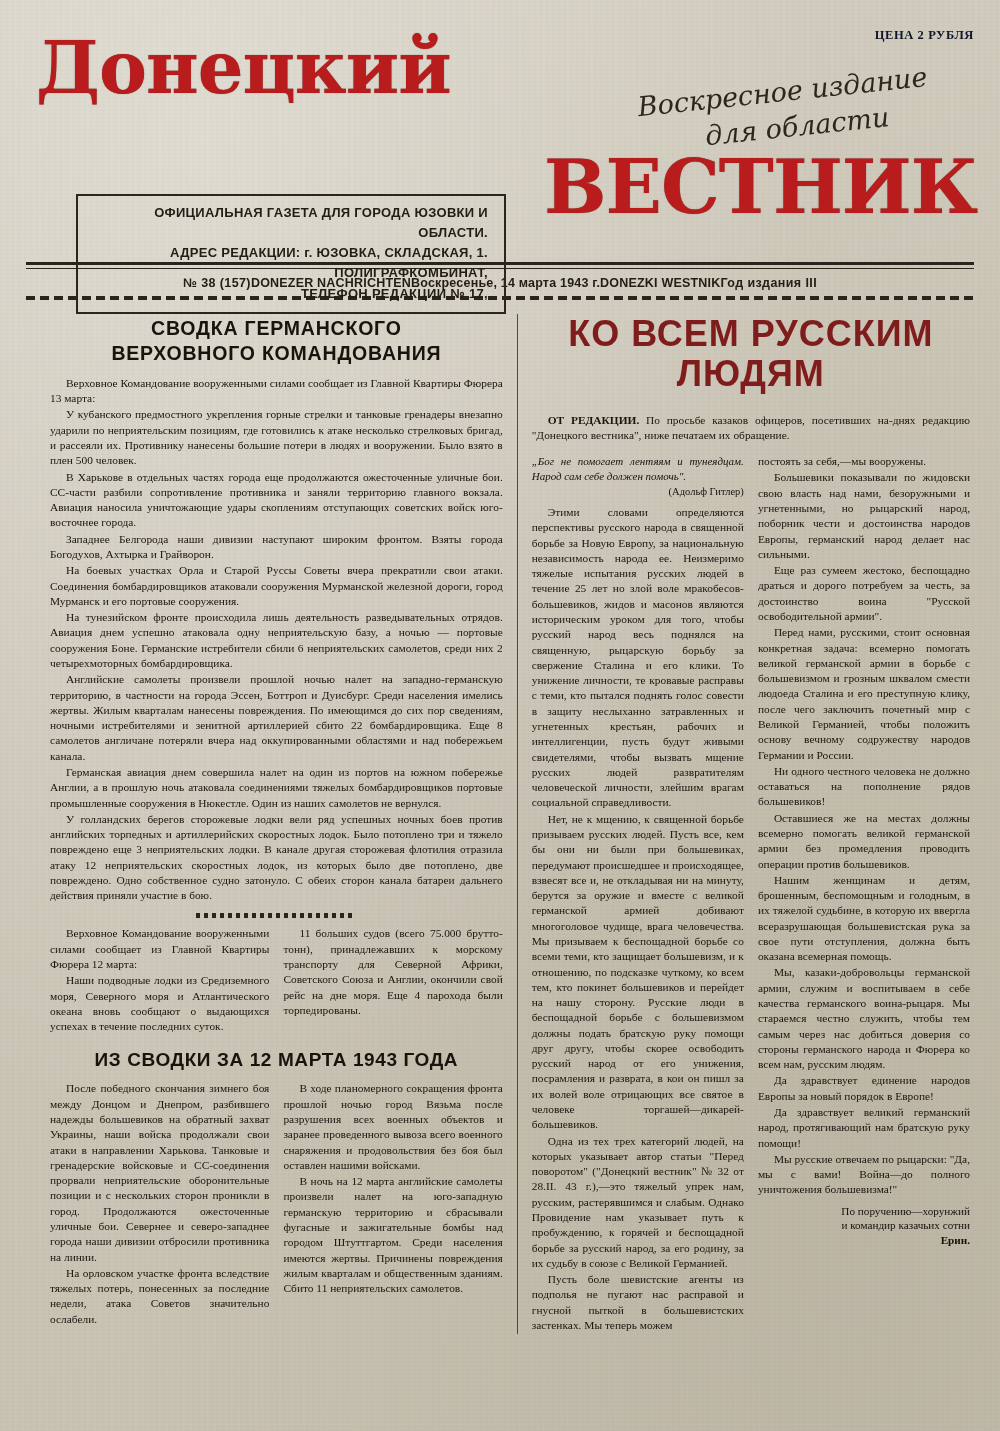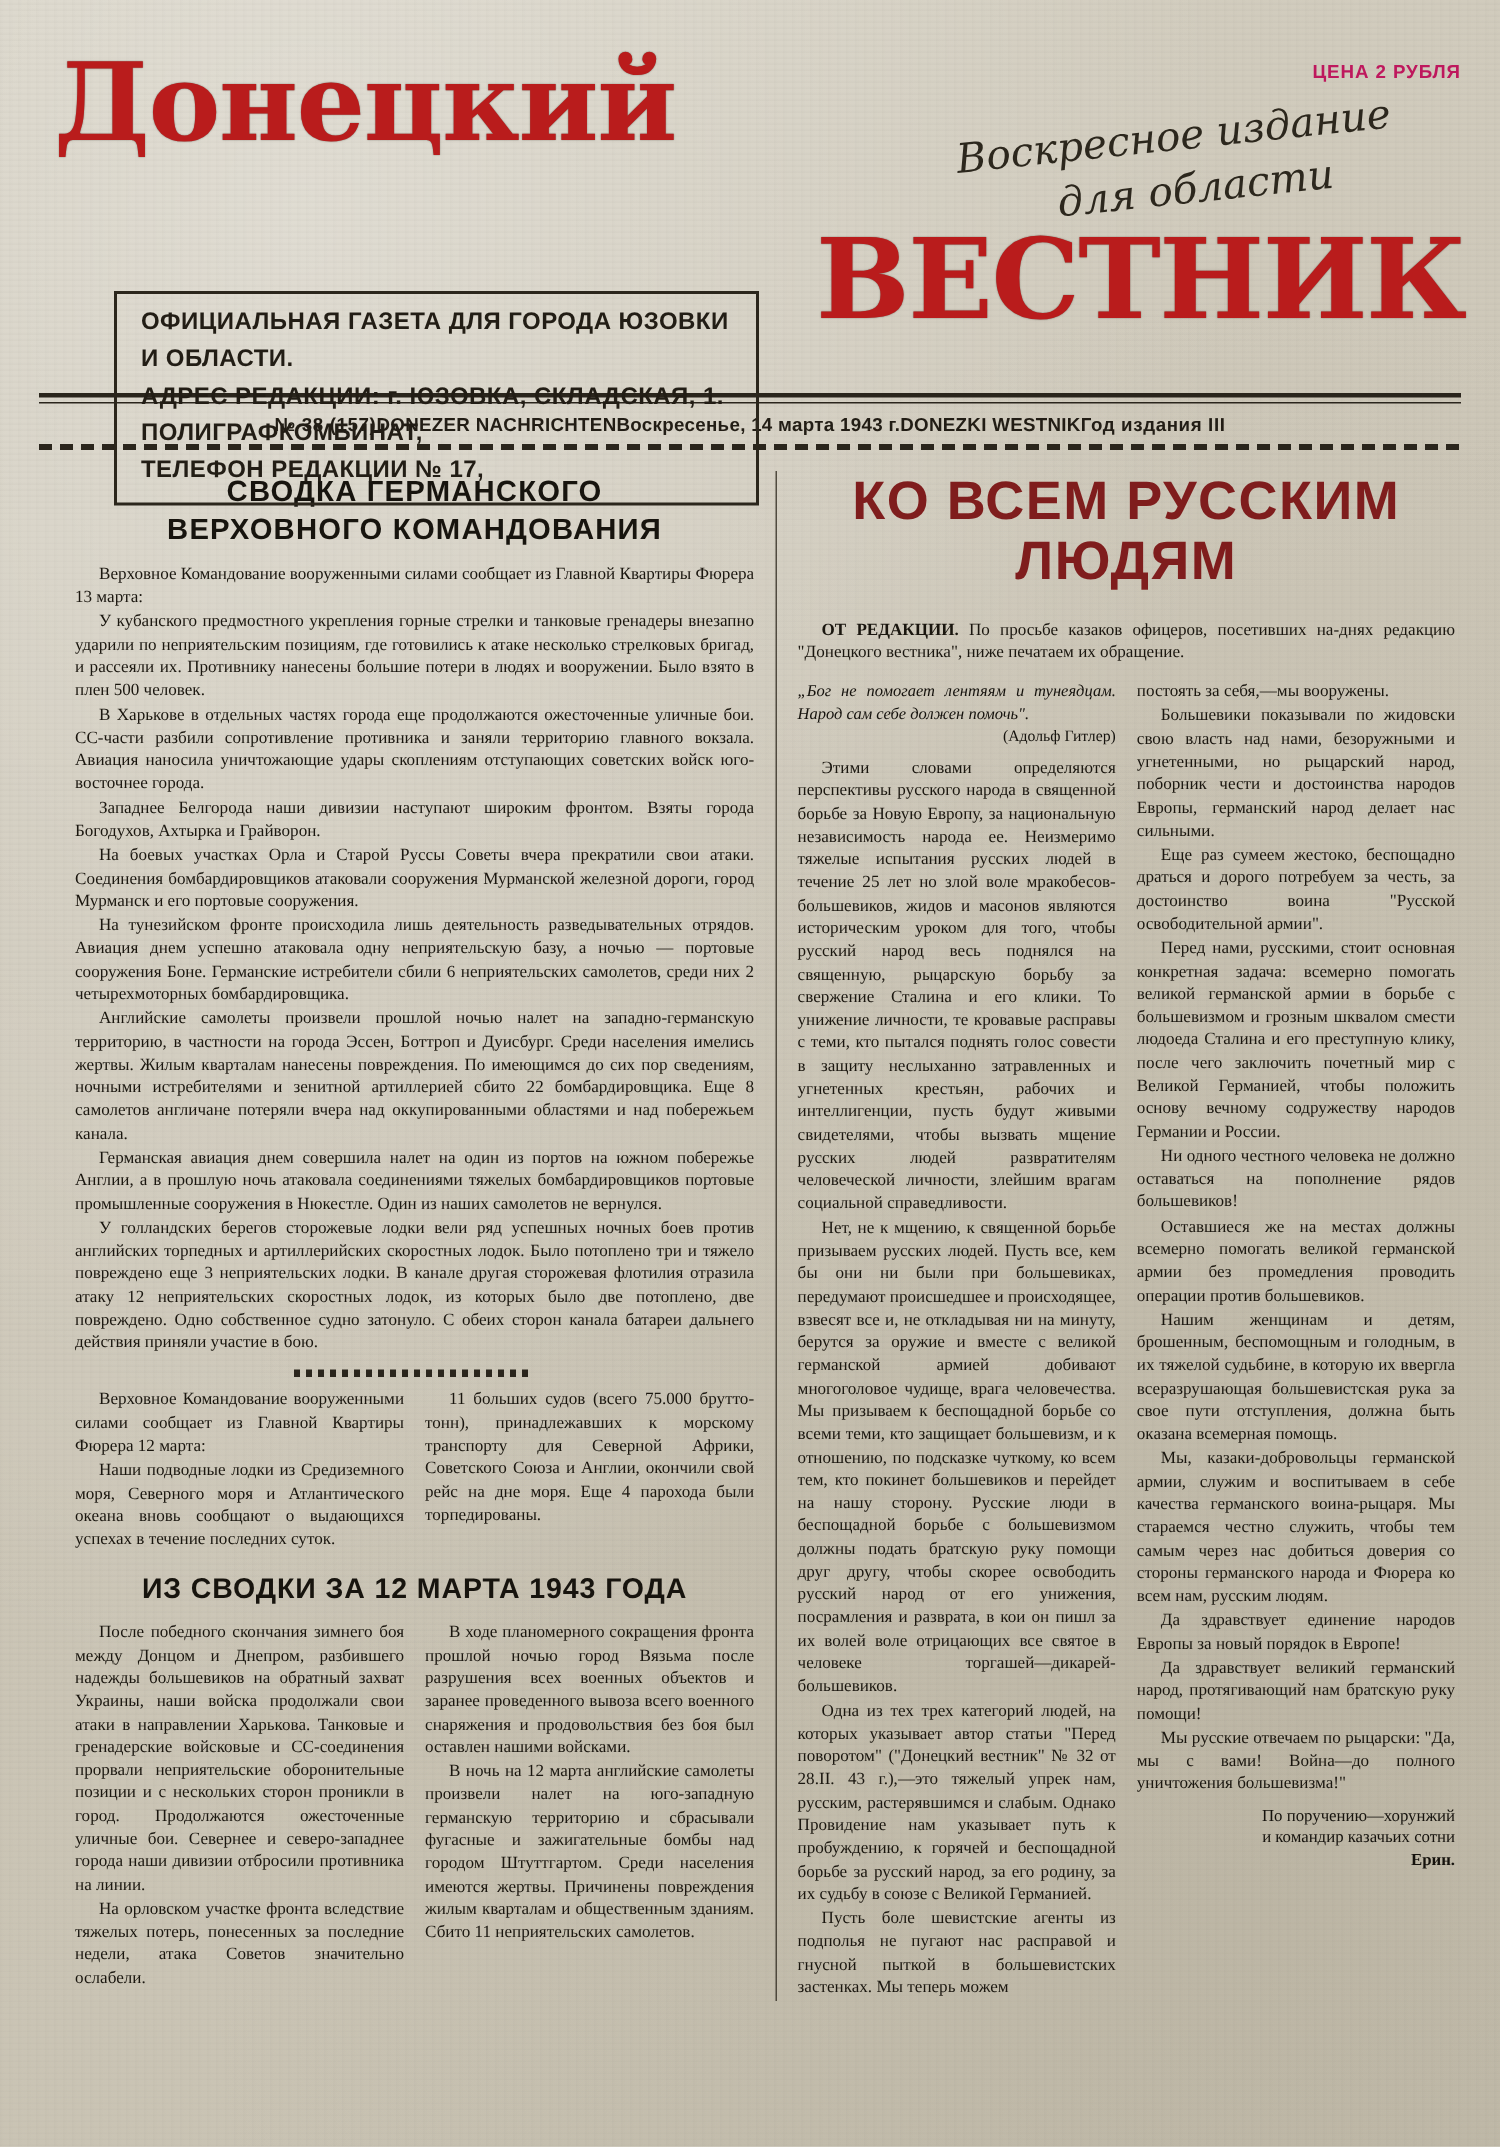--- a/index.html
+++ b/index.html
@@ -22,23 +22,23 @@
     position:absolute;inset:0;
     background-image:
       repeating-linear-gradient(0deg, rgba(0,0,0,0.020) 0px, rgba(0,0,0,0) 2px, rgba(0,0,0,0) 4px),
       repeating-linear-gradient(90deg, rgba(0,0,0,0.016) 0px, rgba(0,0,0,0) 3px, rgba(0,0,0,0) 6px);
     pointer-events:none;
   }
   .sheet{position:absolute;inset:0;padding:0 24px;box-sizing:border-box;}
 
   
   .price{
-    position:absolute;right:26px;top:41px;
-    font-family:Liberation Sans, sans-serif;
-    font-size:12.5px;font-weight:700;letter-spacing:.6px;color:#be185d;
+    position:absolute;right:26px;top:28px;
+    font-family:Liberation Serif, serif;
+    font-size:12.5px;font-weight:700;letter-spacing:.6px;color:#0f172a;
   }
   .mast{
     position:relative;height:222px;margin-top:34px;
   }
   .mast-title{
     position:absolute;left:12px;top:0;
     font-family:"DejaVu Serif",serif;
     font-weight:700;
     font-size:72px;
     letter-spacing:-1px;
@@ -56,24 +56,24 @@
     font-size:27px;
     color:#2c271d;
     transform:rotate(-6deg);
     line-height:1.35;
     text-align:center;
   }
   .script .l2{display:block;margin-left:22px;}
   .imprint{
     position:absolute;left:52px;top:160px;
     border:2px solid #2b261c;
-    padding:7px 16px 8px 16px;
-    font-family:"Liberation Sans",sans-serif;
-    font-size:16px;font-weight:700;line-height:1.55;
-    text-align:left;letter-spacing:.3px;color:#221d15;
+    padding:7px 16px 8px 4px;
+    font-family:"Liberation Sans",sans-serif;
+    font-size:13px;font-weight:700;line-height:1.55;
+    text-align:right;letter-spacing:.3px;color:#221d15;
     width:430px;box-sizing:border-box;
   }
 
   
   .rule-thick{height:3px;background:#2a251c;margin:6px 2px 0 2px;}
   .rule-thin{height:1px;background:#2a251c;margin:3px 2px 0 2px;}
   .dateline{
     display:flex;align-items:center;justify-content:center;
     font-family:"Liberation Sans",sans-serif;
     font-size:12.5px;font-weight:700;letter-spacing:.4px;

